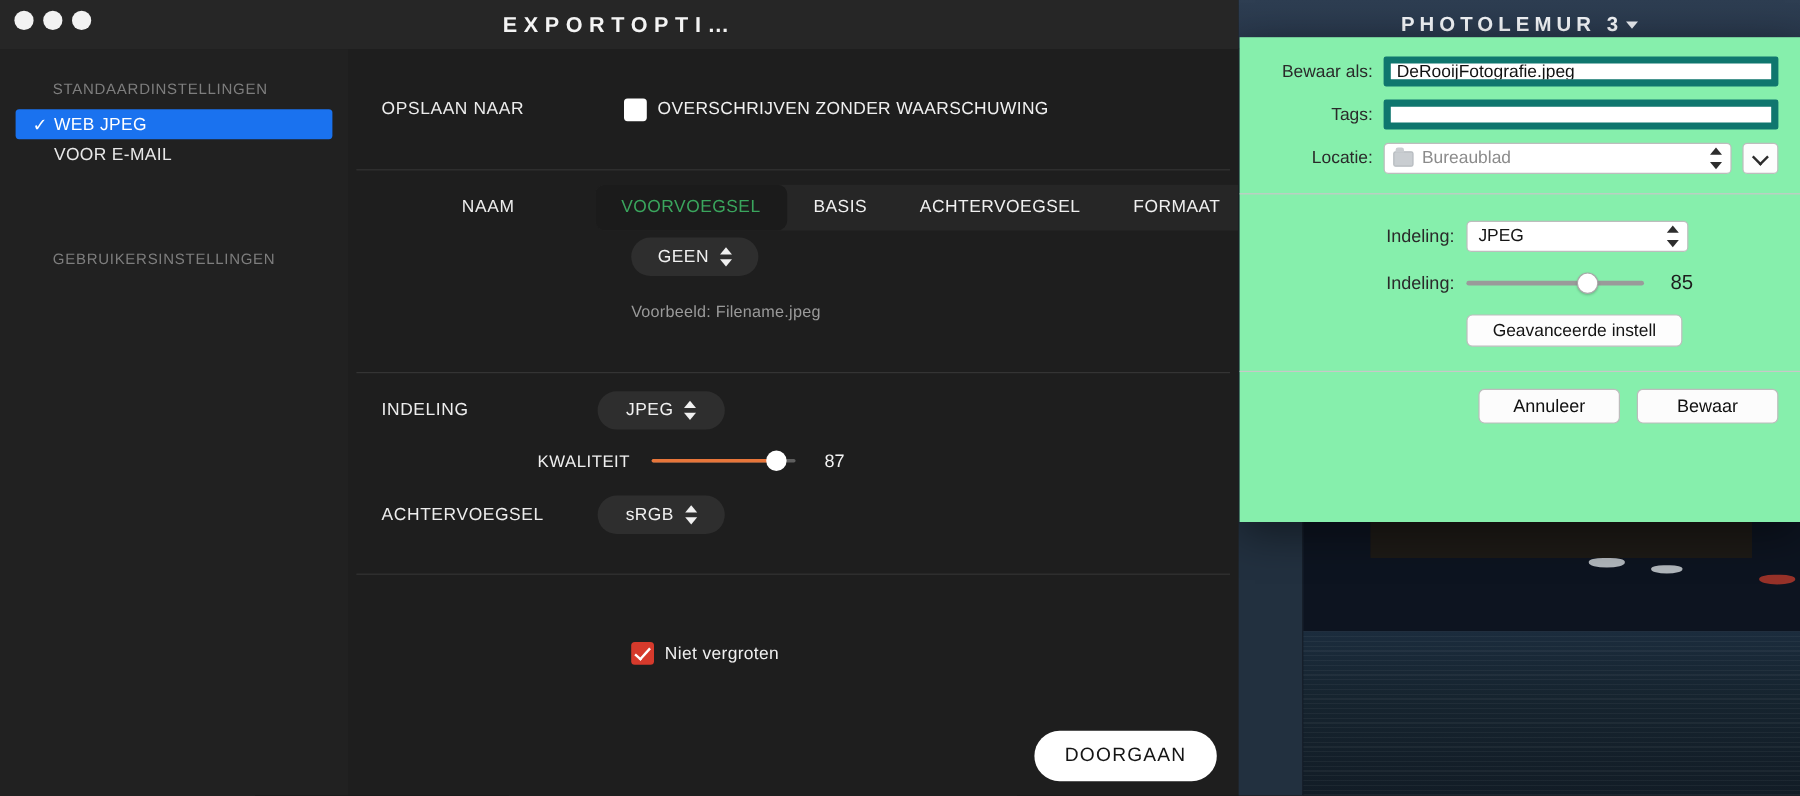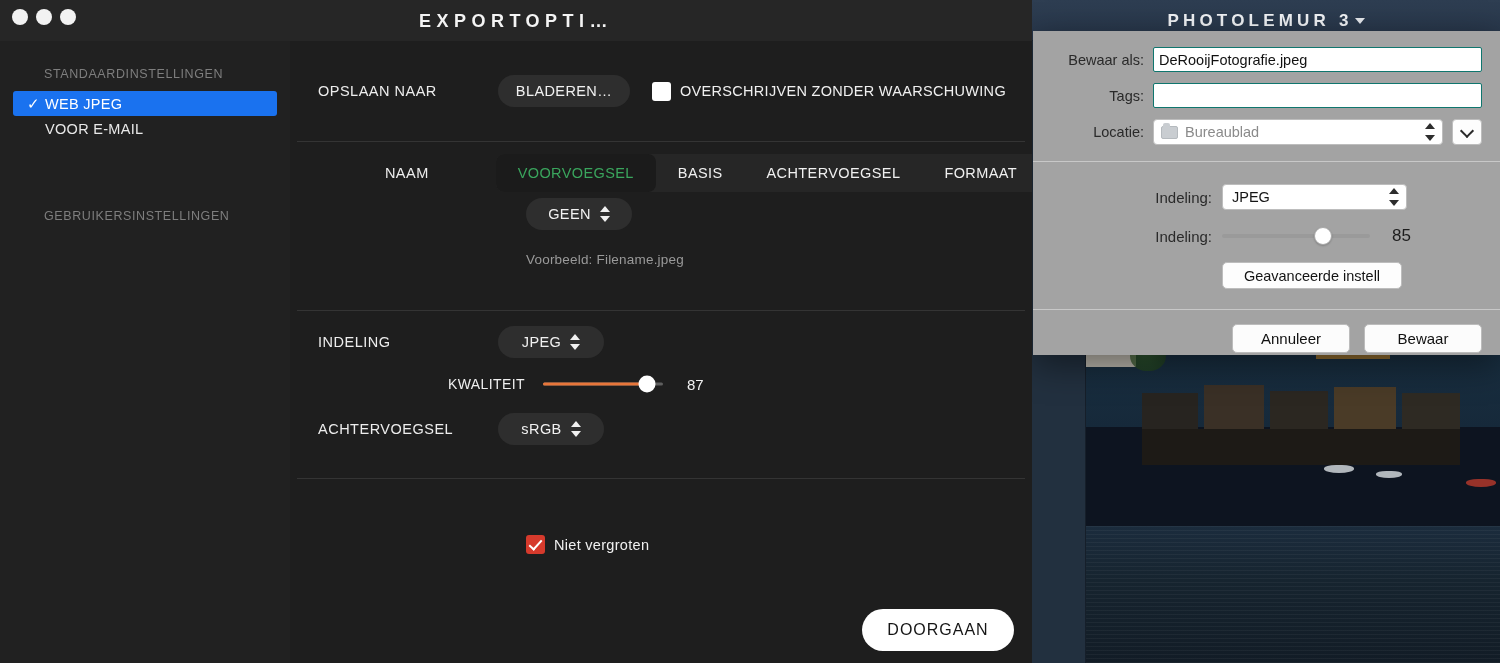--- a/index.html
+++ b/index.html
@@ -70,33 +70,33 @@
     position:absolute; width:0; height:0;
     border-left: 14px solid transparent; border-right: 14px solid transparent;
     border-bottom: 26px solid #2b3036;
   }
   .win { position:absolute; background:#d9cfae; opacity:.55; }
   .boat { position:absolute; background:#cfd4d8; border-radius:40% 40% 50% 50%; opacity:.85; }
   .boat.red { background:#b0372c; }
 
   
   .save-dialog {
-    position: absolute; left: 1033px; top: 31px; width: 467px; height: 324px;
-    background: #a3a3a3;
+    position: absolute; left: 1033px; top: 31px; width: 467px; height: 404px;
+    background: #86efac;
     box-shadow: 0 10px 34px rgba(0,0,0,.45);
   }
   .sd-top { position: relative; padding: 16px 18px 12px 12px; }
   .sd-row { display: flex; align-items: center; margin-bottom: 11px; }
   .sd-label {
     width: 108px; text-align: right; padding-right: 9px;
     font-size: 14.5px; color: #2a2a2a; white-space: nowrap;
   }
   .sd-input {
     flex: 1; height: 25px; background: #fff;
-    border: 1px solid #0f766e; border-radius: 2px;
+    border: 6px solid #0f766e; border-radius: 2px;
     font-size: 14.5px; color: #111; padding: 0 5px; line-height: 23px;
     font-family: "Liberation Sans", sans-serif;
   }
   .sd-popup {
     flex: 1; height: 26px; background: #fff; border: 1px solid #bdbdbd;
     border-radius: 4px; position: relative; display: flex; align-items: center;
     padding-left: 7px; font-size: 14.5px; color: #8b8b8b;
   }
   .folder-icon {
     width: 17px; height: 13px; margin-right: 7px; position: relative; flex: none;
@@ -405,21 +405,20 @@
         <span>VOOR E-MAIL</span>
       </div>
 
       <div class="side-head second">GEBRUIKERSINSTELLINGEN</div>
     </div>
 
     <div class="ex-body">
 
       <div class="row" style="height:100px;">
         <div class="rlabel">OPSLAAN NAAR</div>
-        <div class="pill" style="width:132px; padding:0;">BLADEREN…</div>
         <div style="display:flex; align-items:center; margin-left:22px;">
           <span class="checkbox"></span>
           <span class="cb-label">OVERSCHRIJVEN ZONDER WAARSCHUWING</span>
         </div>
       </div>
 
       <div class="divider"></div>
 
       <div style="height:168px; position:relative;">
         <div class="row" style="height:62px;text-align:center;">

